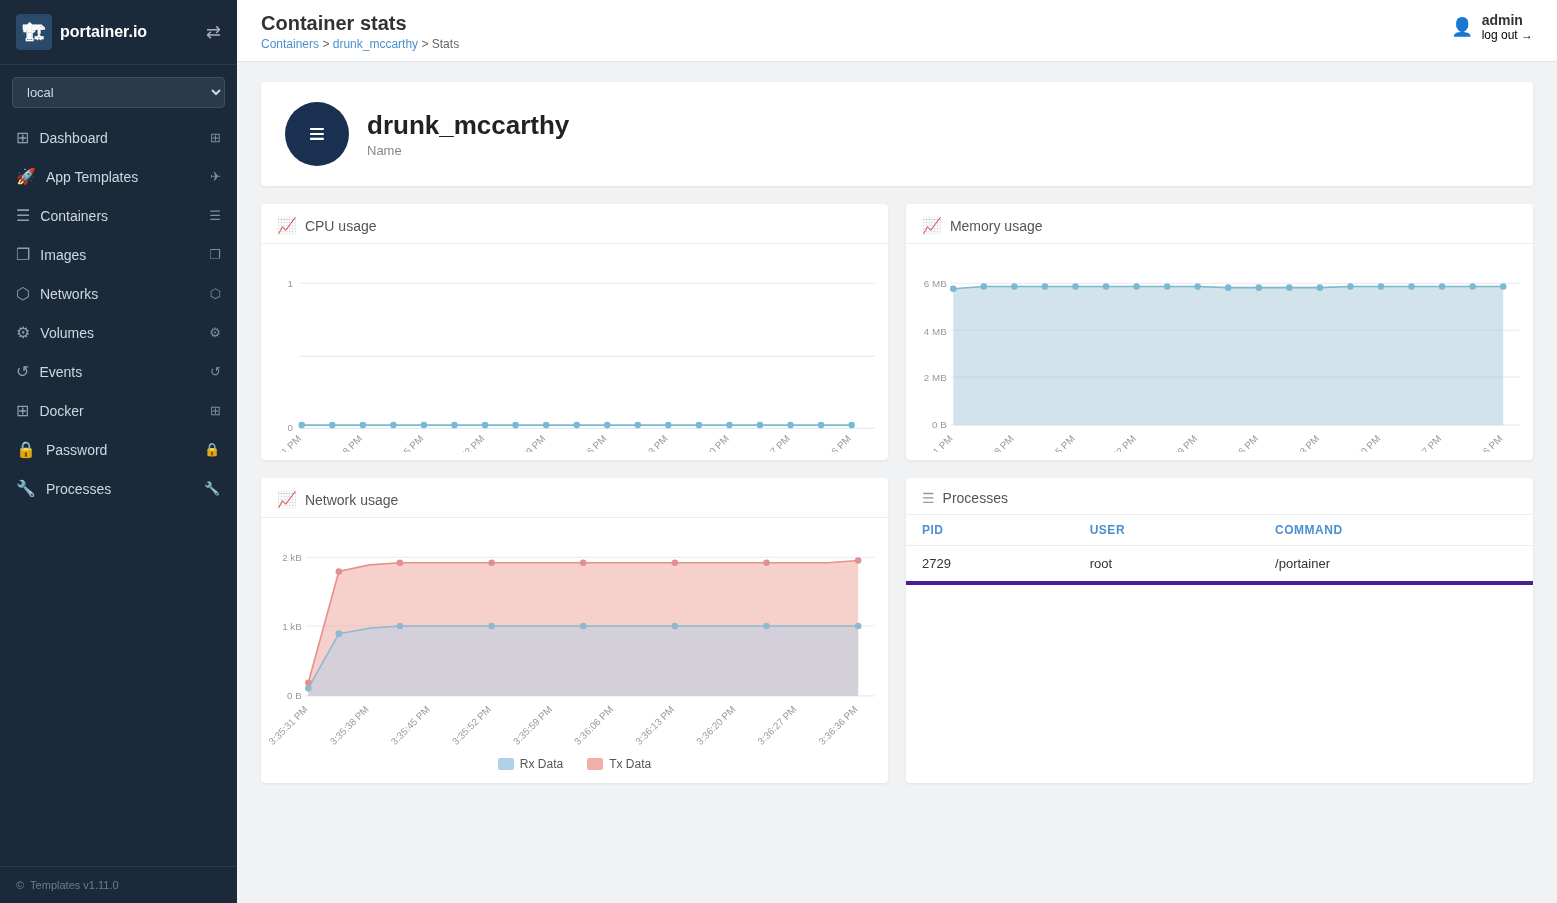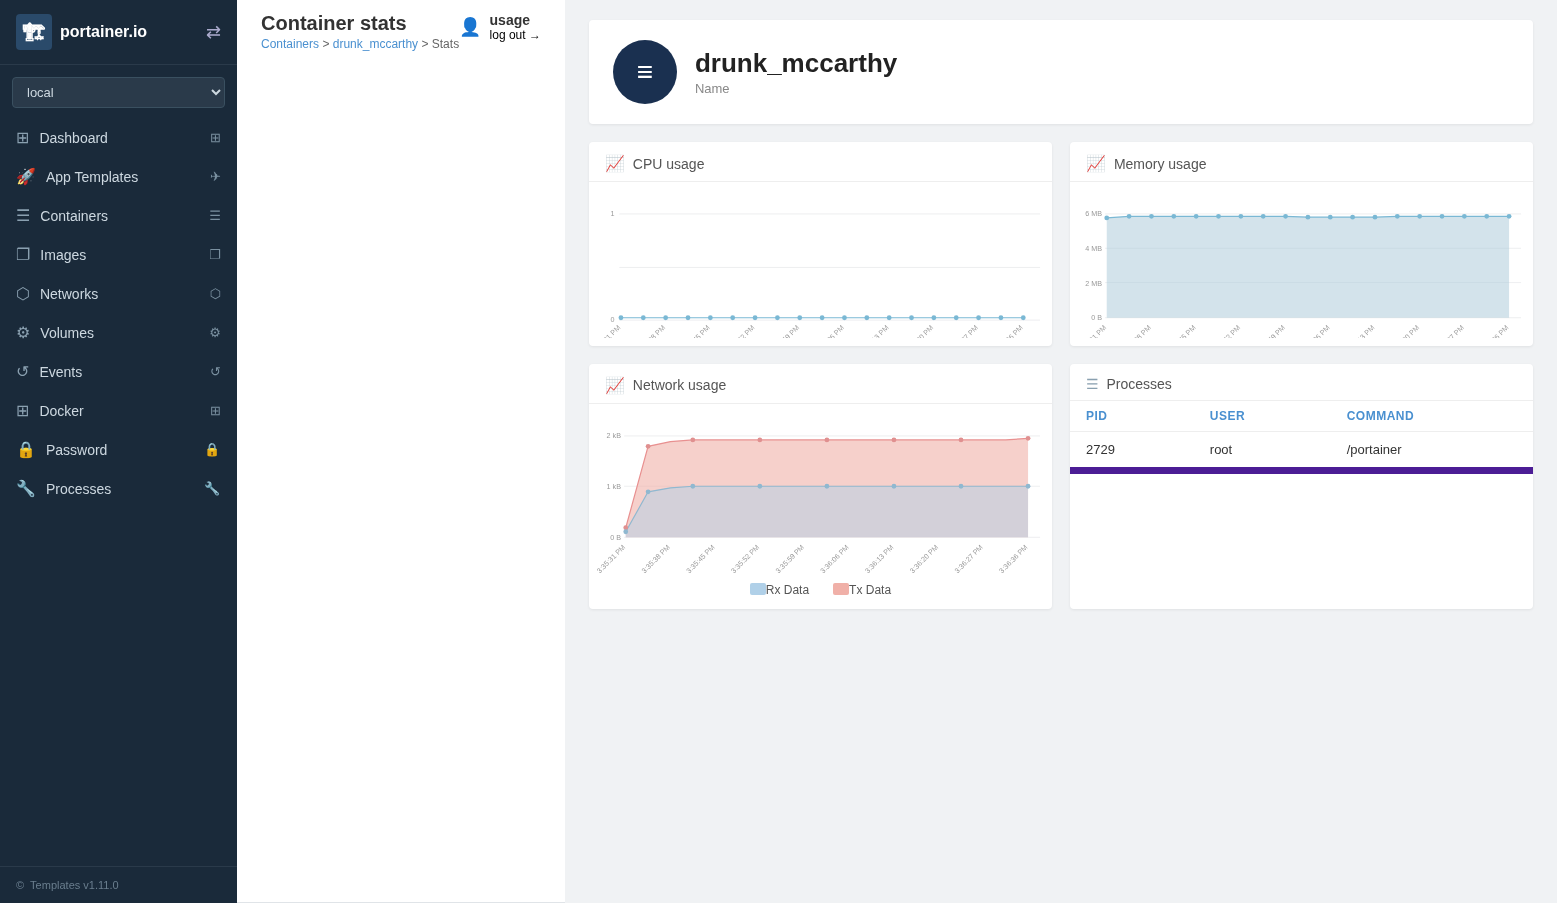--- a/index.html
+++ b/index.html
@@ -86,21 +86,21 @@
       align-items: center;
       gap: 6px;
     }
 
     
     #main {
       flex: 1;
       overflow-y: auto;
       background: #f0f2f4;
       display: flex;
-      flex-direction: row;
+      flex-direction: column;
     }
     .main-title { font-size: 20px; color: #333; font-weight: 600; }
     .breadcrumb { font-size: 12px; color: #666; margin-top: 2px; text-align: right; }
     .breadcrumb a { color: #4a90d0; text-decoration: none; }
     .breadcrumb span { color: #666; }
 
     .content-area {
       padding: 20px 24px;
       flex: 1;
     }
@@ -170,21 +170,21 @@
 
     
     .chart-legend {
       display: flex;
       justify-content: center;
       gap: 24px;
       padding: 8px 0 4px;
       font-size: 12px;
       color: #555;
     }
-    .legend-item { display: flex; align-items: flex-start; }
+    .legend-item { display: flex; align-items: center; gap: 6px; }
     .legend-swatch { width: 16px; height: 12px; border-radius: 2px; }
 
     
     .processes-card {
       background: #fff;
       border-radius: 4px;
       box-shadow: 0 1px 3px rgba(0,0,0,0.07);
       overflow: hidden;
     }
     .processes-header {
@@ -204,21 +204,21 @@
       font-size: 12px;
       color: #4a90d0;
       font-weight: 600;
       letter-spacing: 0.5px;
       border-bottom: 1px solid #eee;
     }
     .proc-table td {
       padding: 10px 16px;
       font-size: 13px;
       color: #333;
-      border-bottom: 7px solid #4c1d95;
+      border-bottom: 4px solid #4c1d95;
     }
 
     
     .page-top-bar {
       position: relative;
       background: #fff;
       padding: 12px 24px 10px;
       border-bottom: 1px solid #e0e4e8;
       display: flex;
       align-items: flex-start;
@@ -331,21 +331,21 @@
       <div class="breadcrumb">
         <a href="#">Containers</a>
         <span> &gt; </span>
         <a href="#">drunk_mccarthy</a>
         <span> &gt; Stats</span>
       </div>
     </div>
     <div style="display:flex;align-items:center;gap:8px;">
       <span style="font-size:18px;color:#555;">👤</span>
       <div>
-        <div style="font-size:14px;font-weight:600;color:#333;">usage</div>
+        <div style="font-size:14px;font-weight:600;color:#333;">admin</div>
         <div style="font-size:12px;color:#000000;cursor:pointer;">log out →</div>
       </div>
     </div>
   </div>
 
   <div class="content-area">
 
     <div class="container-header-card">
       <div class="container-avatar">
         <span>≡</span>

